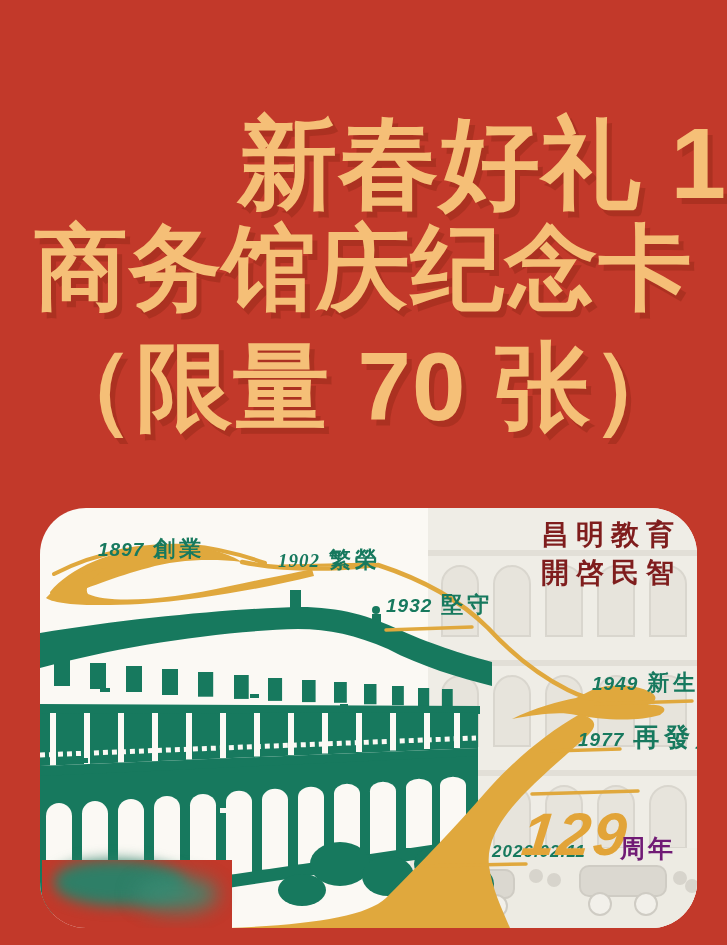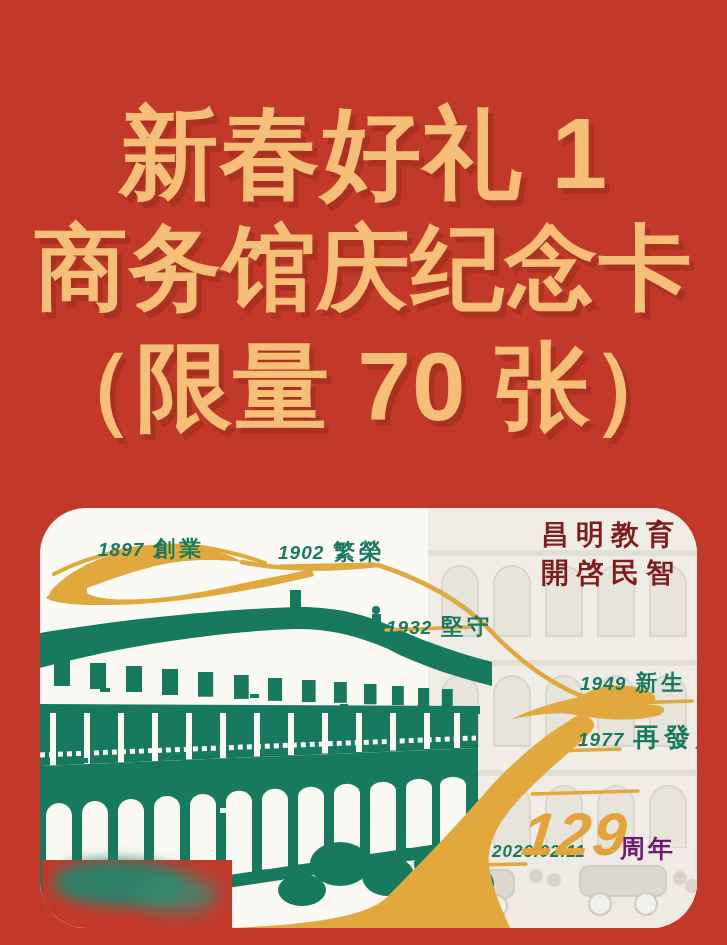--- a/index.html
+++ b/index.html
@@ -12,43 +12,43 @@
   .poster{position:absolute;inset:0;}
 
   
   .title-line{
     position:absolute;left:0;width:100%;
     text-align:center;font-weight:700;
     color:#f5bf77;
     text-shadow:5px 6px 0 rgba(146,40,22,.45);
     letter-spacing:1px;white-space:nowrap;
   }
-  .t1{top:88px;font-size:100px;}
+  .t1{top:98px;font-size:100px;text-align:right;}
   .t2{top:206px;font-size:93px;}
   .t3{top:324px;font-size:96px;}
 
   
   .card{
     position:absolute;left:40px;top:508px;width:657px;height:420px;
     background:#fbf9f4;border-radius:46px;overflow:hidden;
   }
   .layer{position:absolute;inset:0;}
 
   
   .milestone{
     position:absolute;color:#17795e;font-weight:700;white-space:nowrap;
   }
   .milestone .yr{font-size:19px;font-style:italic;letter-spacing:1px;margin-right:9px;}
   .milestone .lbl{font-size:22px;letter-spacing:4px;margin-top:36px;}
   .milestone .lbl.big{font-size:26px;letter-spacing:5px;}
 
   .m1897{left:58px;top:26px;}
-  .m1902{left:238px;top:29px;}
-  .m1932{left:346px;top:104px;}
-  .m1949{left:540px;top:160px;text-align:right;}
+  .m1902{left:238px;top:37px;font-family:Liberation Serif, serif;}
+  .m1932{left:346px;top:82px;}
+  .m1949{left:552px;top:160px;text-align:right;}
   .m1977{left:538px;top:212px;}
   .m2012{left:508px;top:250px;}
 
   
   .ann-date{
     position:absolute;left:416px;top:334px;
     color:#17795e;font-weight:700;font-style:italic;font-size:17px;letter-spacing:1px;margin-left:36px;
   }
   .ann-num{
     position:absolute;left:482px;top:298px;

